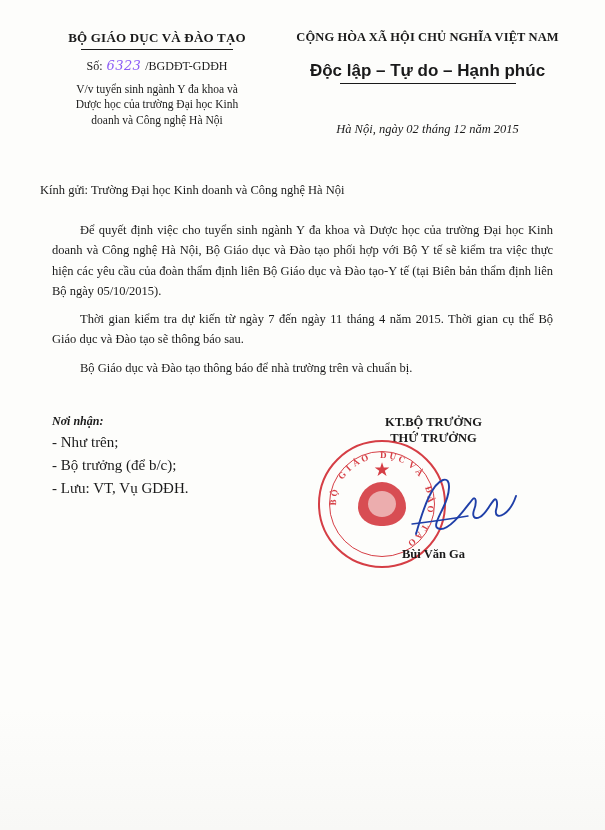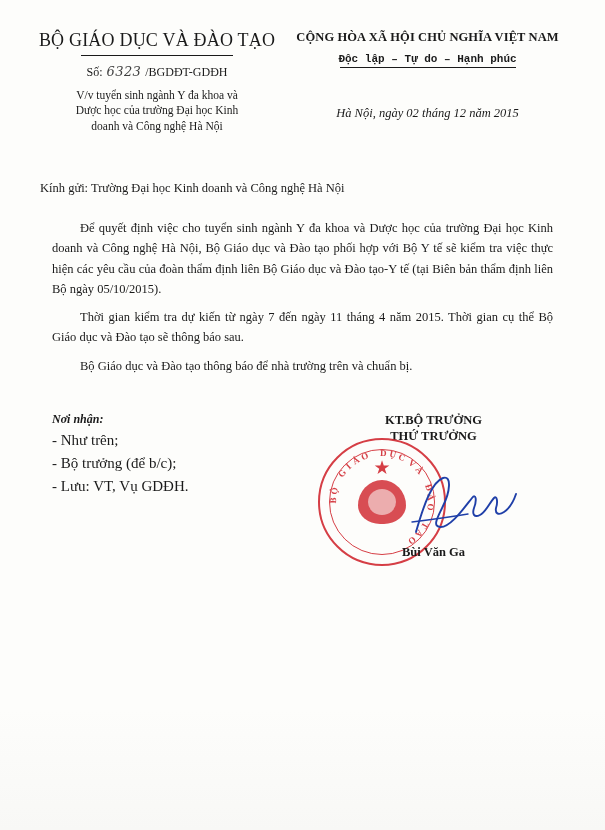--- a/index.html
+++ b/index.html
@@ -35,63 +35,63 @@
     text-align: center;
     position: relative;
   }
   .header-right {
     flex: 1;
     text-align: center;
     position: relative;
   }
 
   .org-name {
-    font-size: 18px;
-    font-weight: normal;
+    font-size: 13px;
+    font-weight: bold;
     letter-spacing: 0.2px;
     text-transform: uppercase;
     line-height: 1.2;
   }
   .org-rule {
     width: 152px;
     height: 1px;
     background: #1a1a1a;
     margin: 3px auto 0 auto;
   }
 
   .nation-name {
     font-size: 12.5px;
     font-weight: bold;
     letter-spacing: 0.1px;
     text-transform: uppercase;
     line-height: 1.2;
   }
   .motto {
-    font-size: 11px;
-    font-weight: bold;
-    margin-top: 8px;
-    font-family: Liberation Mono, monospace;
+    font-size: 17px;
+    font-weight: bold;
+    margin-top: 16px;
+    font-family: Liberation Sans, sans-serif;
   }
   .motto-rule {
     width: 176px;
     height: 1px;
     background: #1a1a1a;
     margin: 2px auto 0 auto;
   }
 
   .doc-number {
     font-size: 12px;
     margin-top: 8px;
     text-align: center;
     white-space: nowrap;
   }
   .doc-number .num-hand {
     font-family: "DejaVu Serif", serif;
     font-style: italic;
-    color: #404040;
+    color: #8b5cf6;
     font-size: 13px;
     letter-spacing: 0.4px;
     padding: 0 1px;
   }
 
   .subject {
     font-size: 11.5px;
     line-height: 1.38;
     margin-top: 8px;
     width: 190px;

